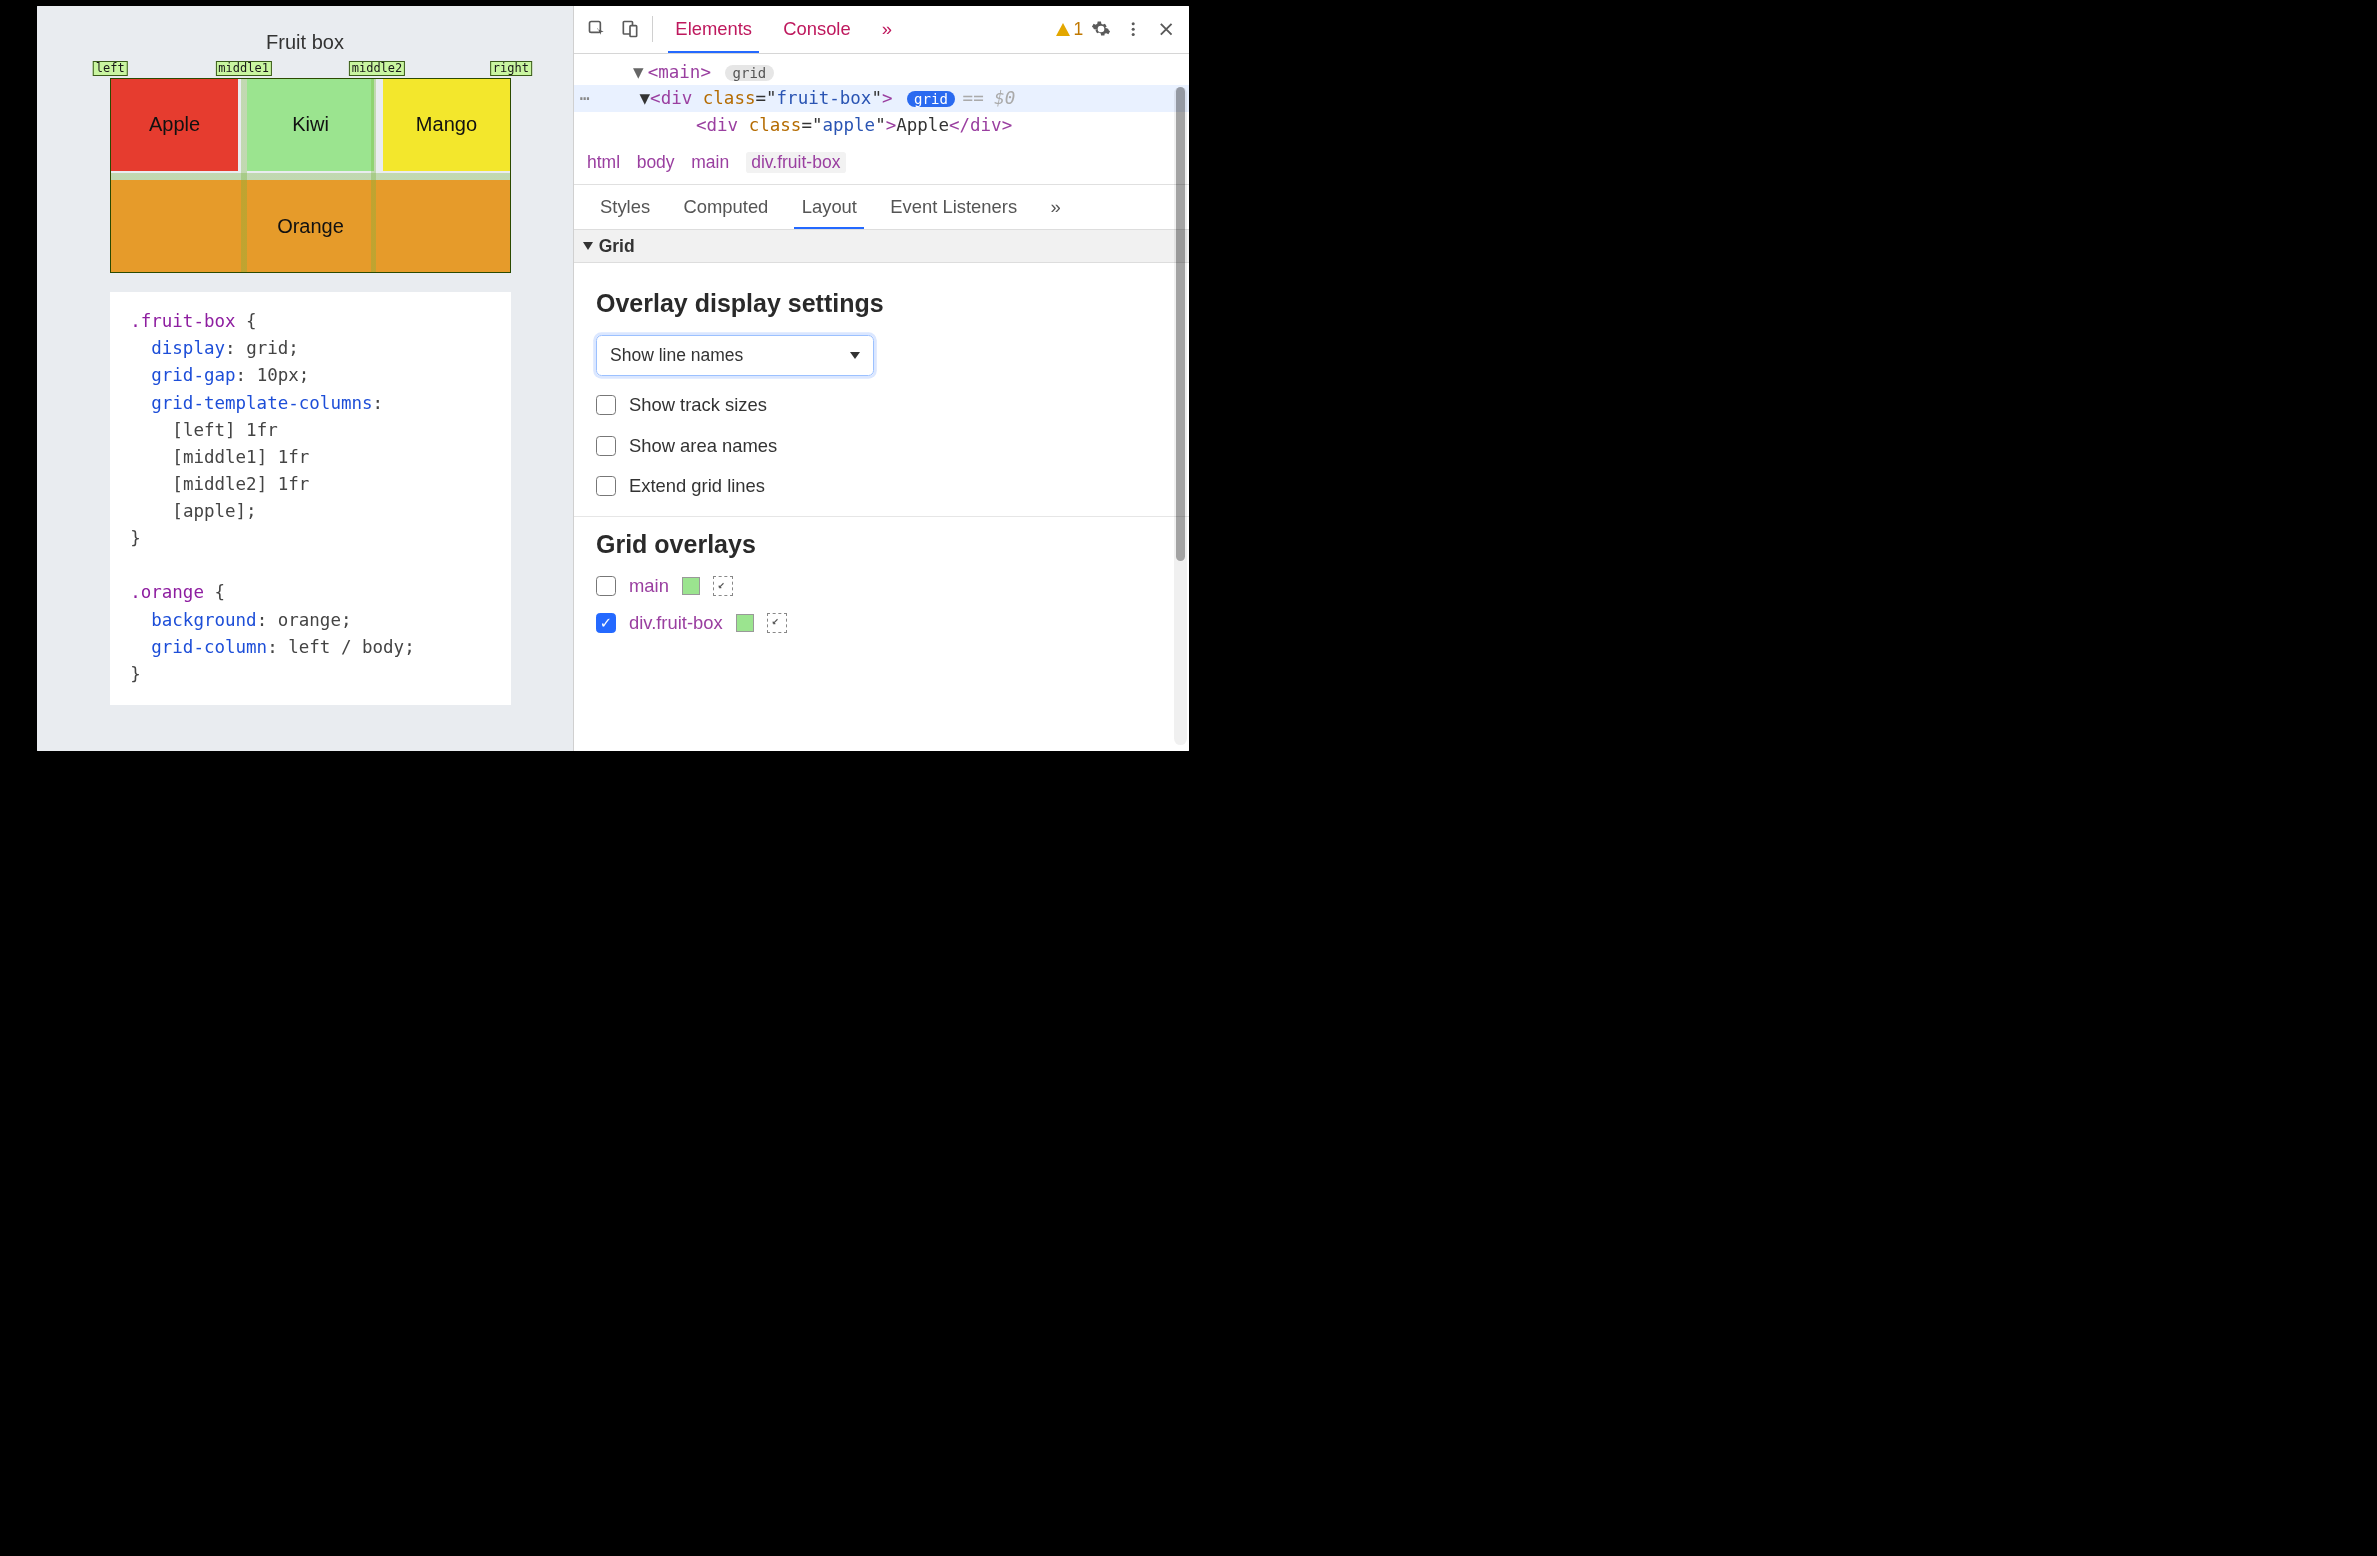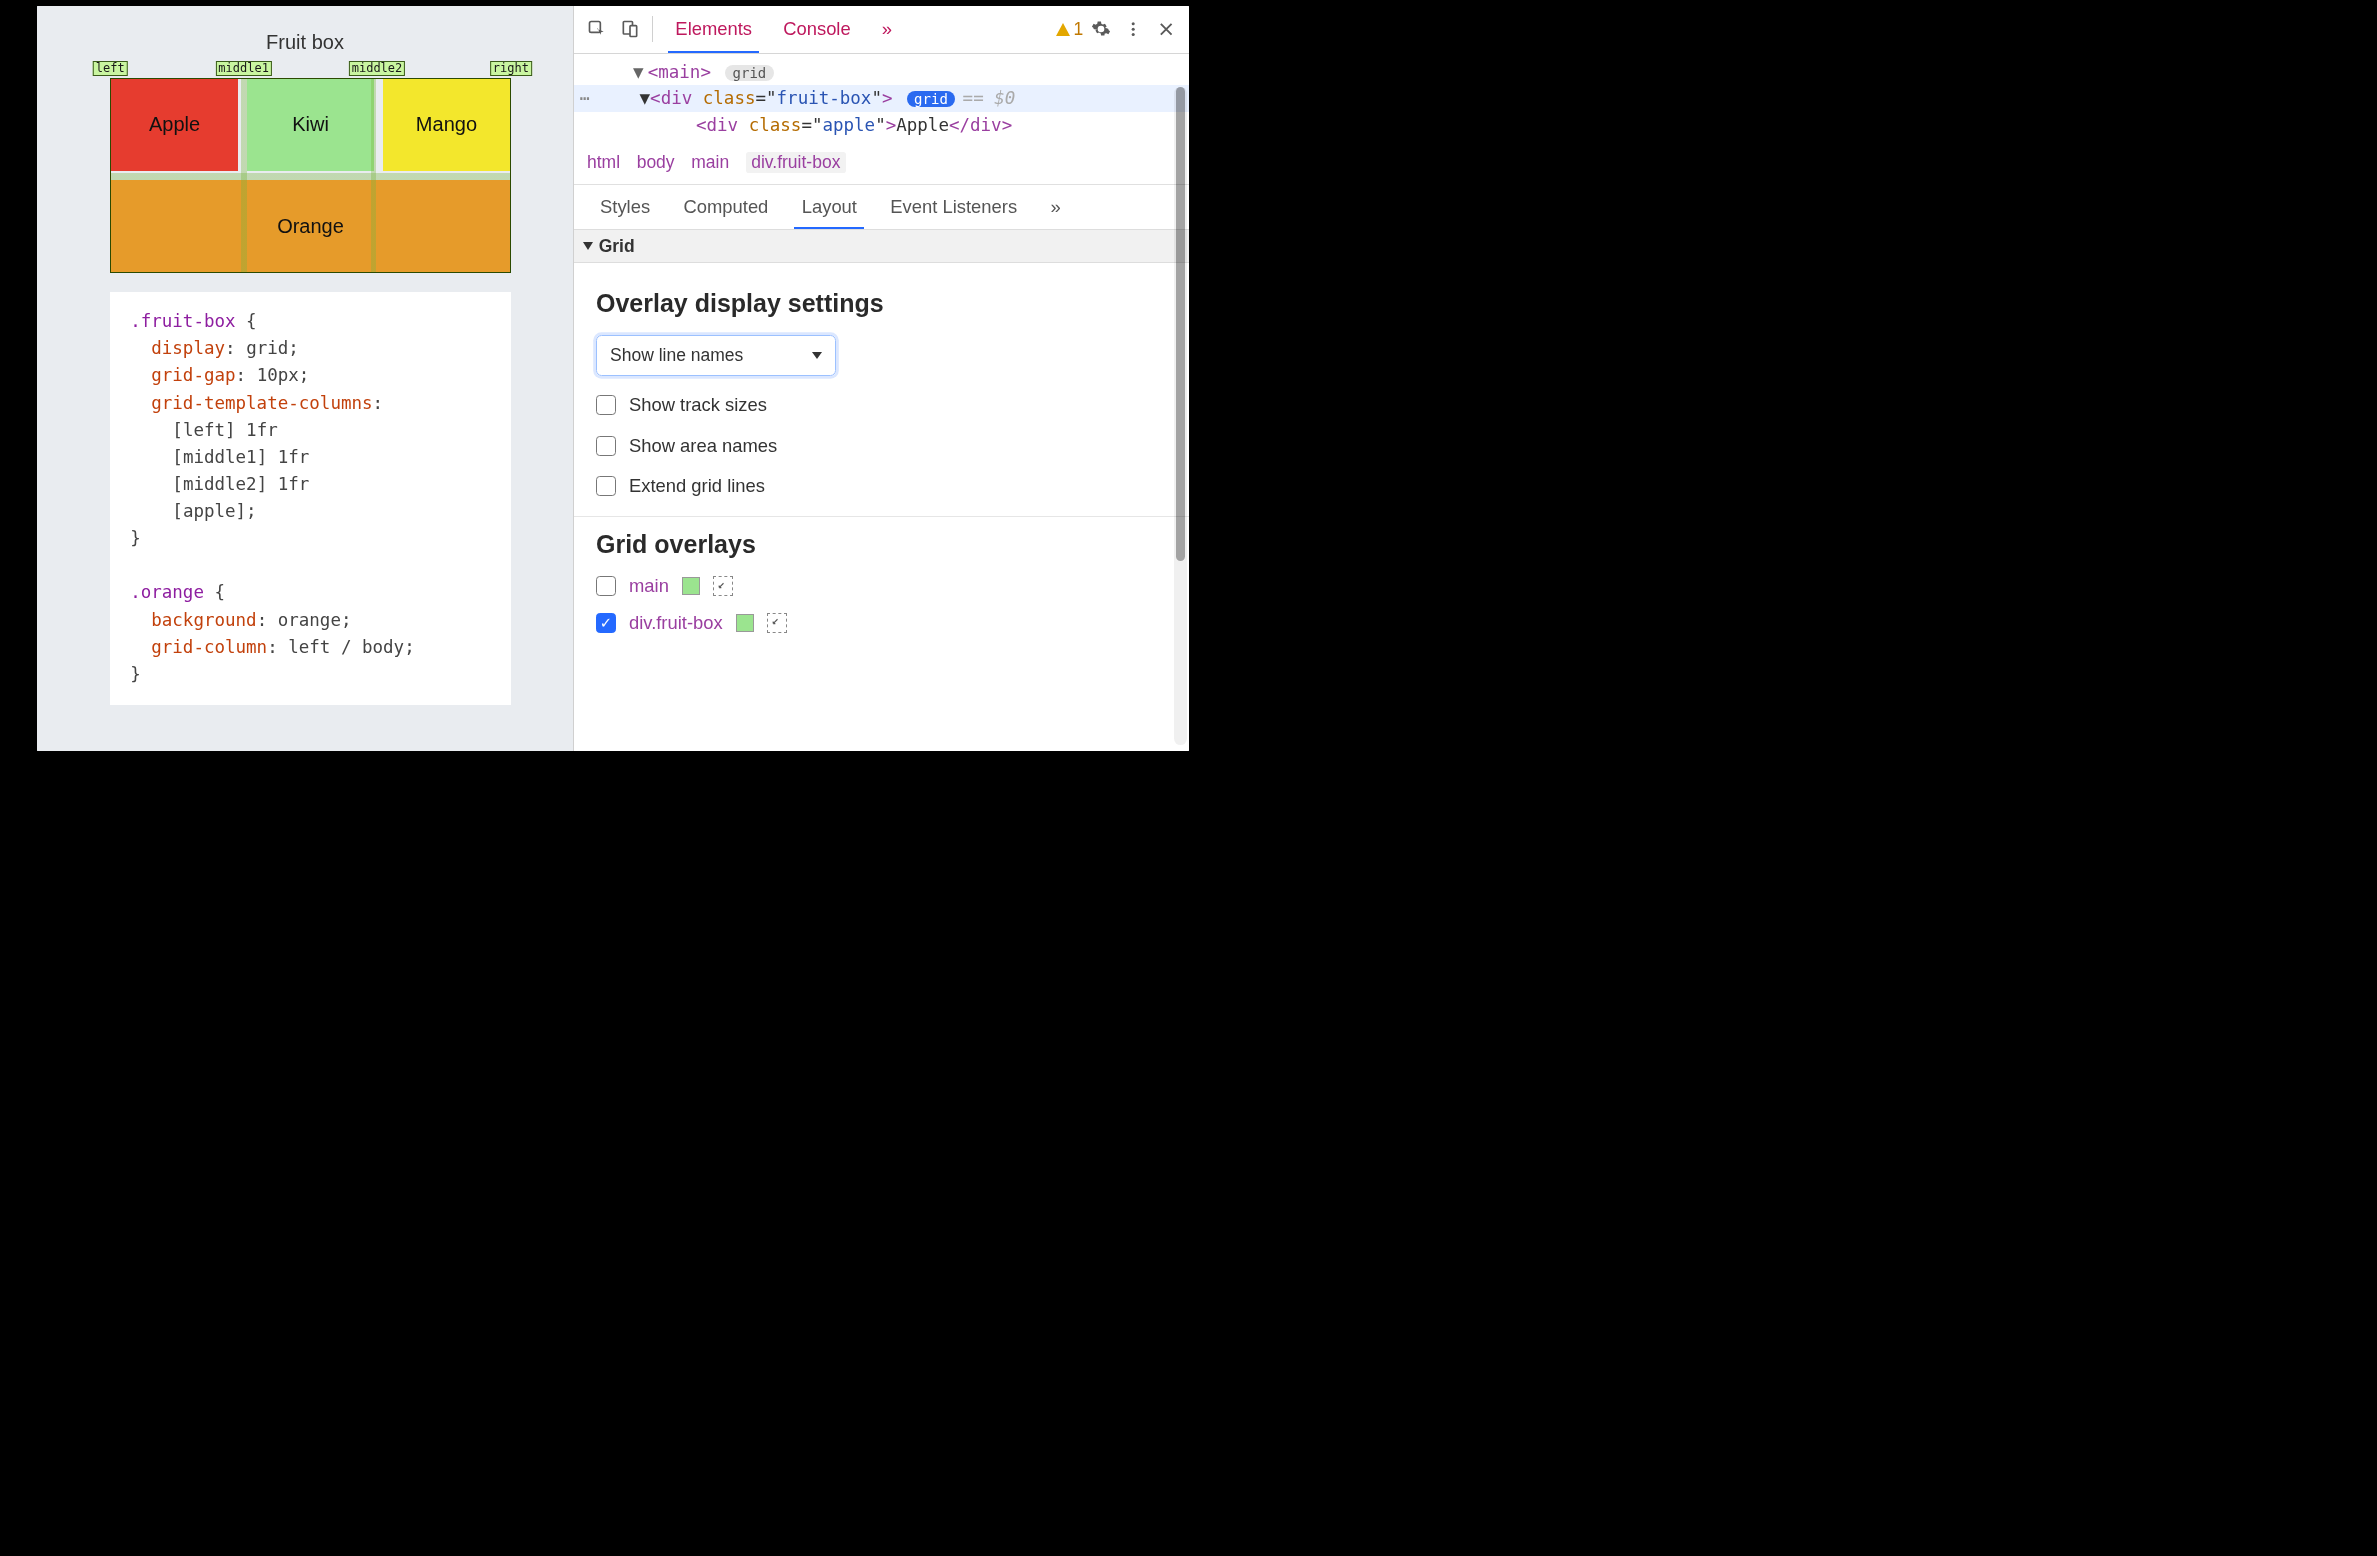--- a/index.html
+++ b/index.html
@@ -93,21 +93,21 @@
       margin: 18.4px 53px 0 64px;
       background: #fff;
       padding: 16.6px 5.5px 16.6px 20px;
       font-family: Menlo, Consolas, monospace;
       font-size: 17.5px;
       line-height: 1.55;
       color: #444;
       white-space: pre;
     }
     .sel   { color: #8e1ea0; }
-    .prop  { color: #c2410c; }
+    .prop  { color: #1d4ed8; }
     .punct { color: #444; }
     .val   { color: #444; }
 
     
     .devtools {
       flex: 1;
       display: flex;
       flex-direction: column;
       background: #fff;
       border-left: 0.9px solid #d0d0d0;
@@ -207,21 +207,21 @@
       padding:5.5px 9.2px; font-size:17.5px; font-weight:600; color:#333;
       display:flex; align-items:center; gap:5.5px;
     }
     .tri-down{
       width:0;height:0;border-left:5.5px solid transparent;border-right:5.5px solid transparent;border-top:8.3px solid #333;
     }
     .section-body{ padding:13px 22px 20px 22px; }
     .subhead{ font-weight:600; font-size:25px; color:#2a2a2a; margin:13px 0 16.6px 0;}
     .select{
       display:inline-flex; align-items:center; justify-content:space-between;
-      width:240px; height:41px; padding:0 13px;
+      width:278px; height:41px; padding:0 13px;
       border:1.8px solid #9cc1ff; border-radius:5.5px; color:#333; font-size:17.5px;
       box-shadow:0 0 0 2.8px rgba(110,160,255,.25);
     }
     .select .chev{
       width:0;height:0;border-left:5.5px solid transparent;border-right:5.5px solid transparent;border-top:7.4px solid #333;
     }
     .check-row{
       display:flex; align-items:center; gap:13px; margin:18.4px 0; font-size:18.4px; color:#333;
     }
     .cb{

